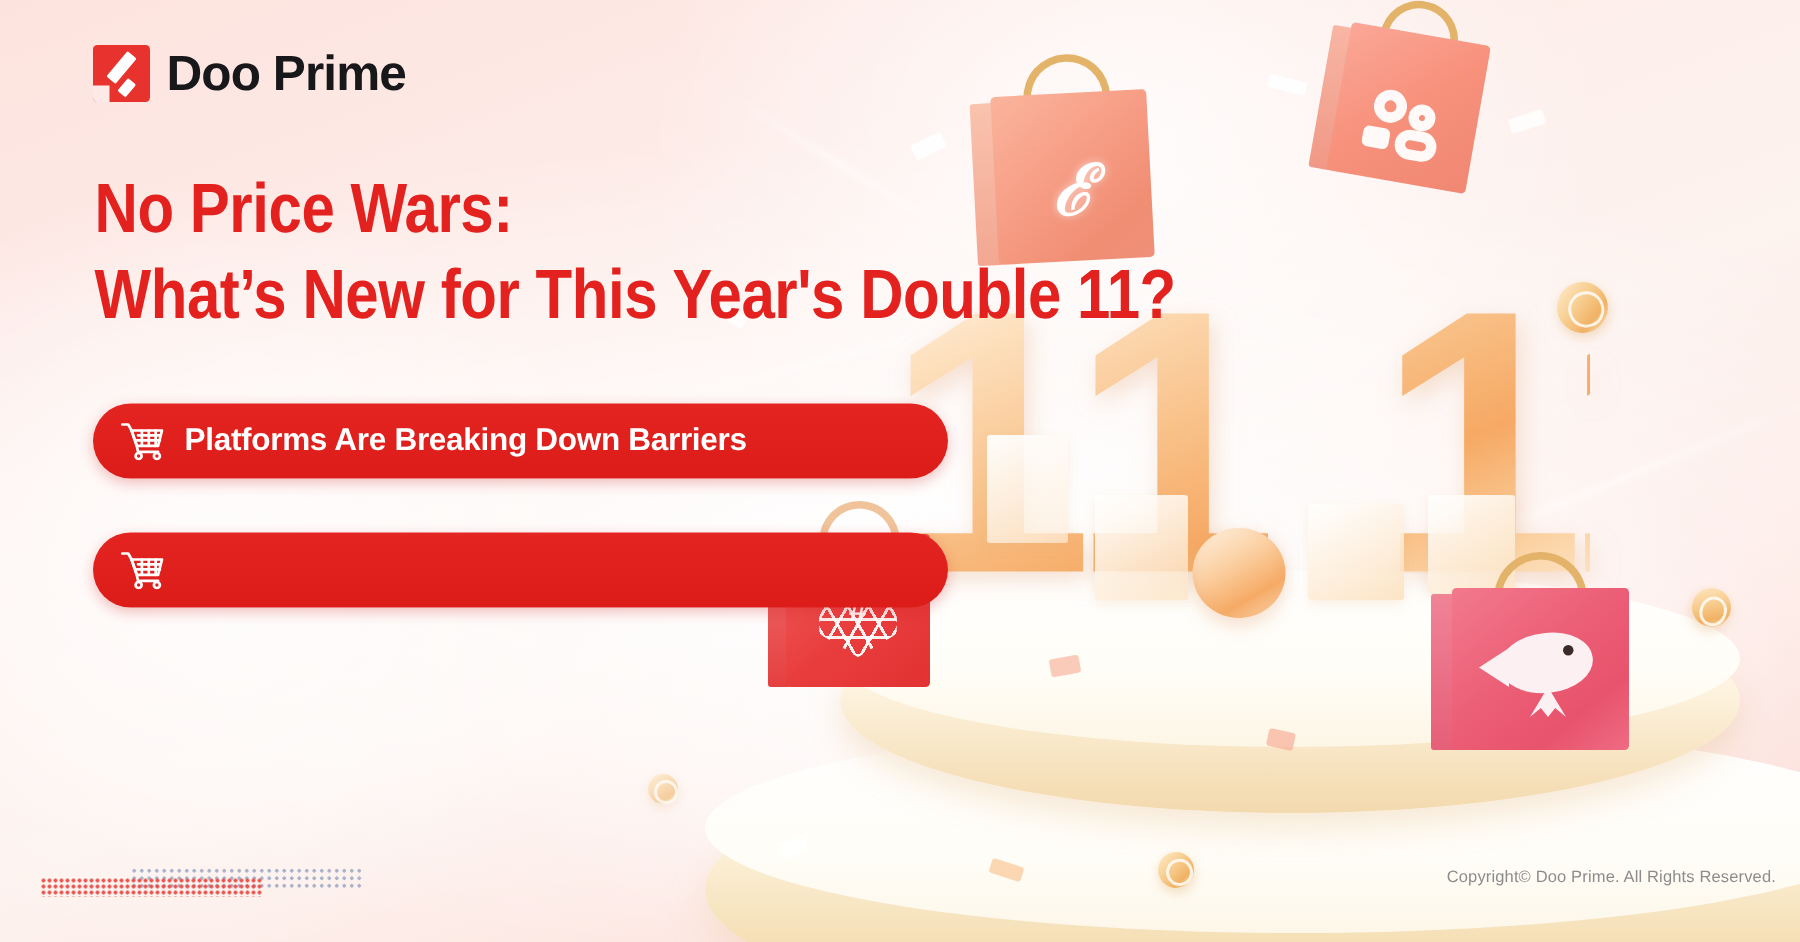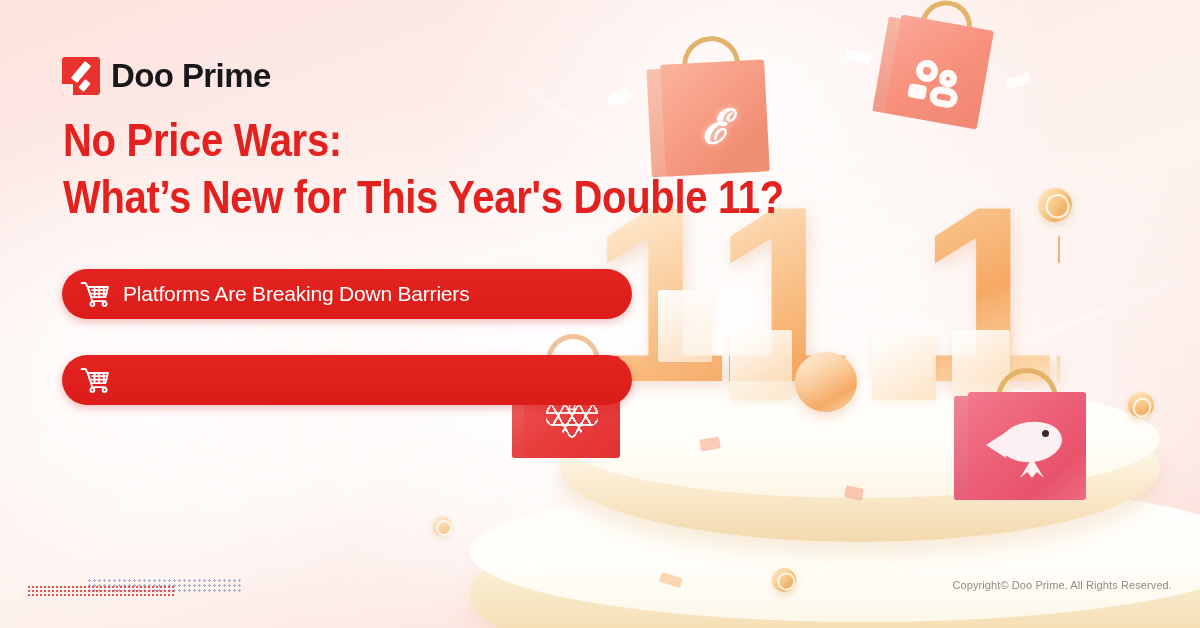--- a/index.html
+++ b/index.html
@@ -189,21 +189,21 @@
     pointer-events:none;
   }
   .coin::after {
     content:""; position:absolute; left:22%; top:20%;
     width:56%; height:60%; border-radius:50%;
     border:2px solid rgba(255,255,255,0.8);
   }
   .confetti { position:absolute; pointer-events:none; border-radius:2px; }
 
   
-  .logo { position:absolute; left:62px; top:30px; display:flex; align-items:center; gap:11px;margin-top:27px; }
+  .logo { position:absolute; left:62px; top:30px; display:flex; align-items:center; gap:11px; }
   .logo-mark {
     position:relative; width:38px; height:38px;
     background:#e8322e; border-radius:3px; overflow:hidden;
   }
   .logo-mark .slash1 {
     position:absolute; left:15px; top:4px; width:8px; height:22px;
     background:#fff; transform:rotate(40deg); border-radius:1px;
   }
   .logo-mark .slash2 {
     position:absolute; left:19px; top:23px; width:7px; height:11px;
@@ -236,21 +236,21 @@
     display:flex; align-items:center;
     height:50px; border-radius:25px;
     background:linear-gradient(180deg,#e42421 0%,#dc1c19 100%);
     box-shadow:0 3px 9px rgba(200,30,28,0.28);
     padding:0 26px 0 18px;
     margin-bottom:36px;
     width:570px;
   }
   .pill-icon { width:30px; height:26px; position:relative; flex:0 0 auto; margin-right:13px; }
   .pill-label {
-    color:#ffffff; font-size:21px; font-weight:normal; letter-spacing:-0.2px;
+    color:#ffffff; font-size:21px; font-weight:bold; letter-spacing:-0.2px;
     white-space:nowrap;
   }
 
   
   .halftone {
     position:absolute; left:27px; top:578px; width:216px; height:22px;
     pointer-events:none;
   }
   .halftone .row-red {
     position:absolute; left:0; top:7px; width:148px; height:13px;
@@ -258,21 +258,21 @@
     background-size:4px 4px;
     opacity:0.95;
   }
   .halftone .row-blue {
     position:absolute; left:60px; top:0; width:156px; height:16px;
     background-image:radial-gradient(circle, #9aa7c4 1.1px, transparent 1.3px);
     background-size:5px 5px;
     opacity:0.85;
   }
   .copyright {
-    position:absolute; right:28px; top:579px;
+    position:absolute; right:16px; top:579px;
     color:#8c8c8c; font-size:11px; letter-spacing:0.1px;
   }
 </style>
 </head>
 <body>
 
 <div class="banner">
 
   <div class="bg-glow-top"></div>
   <div class="bg-glow-mid"></div>

